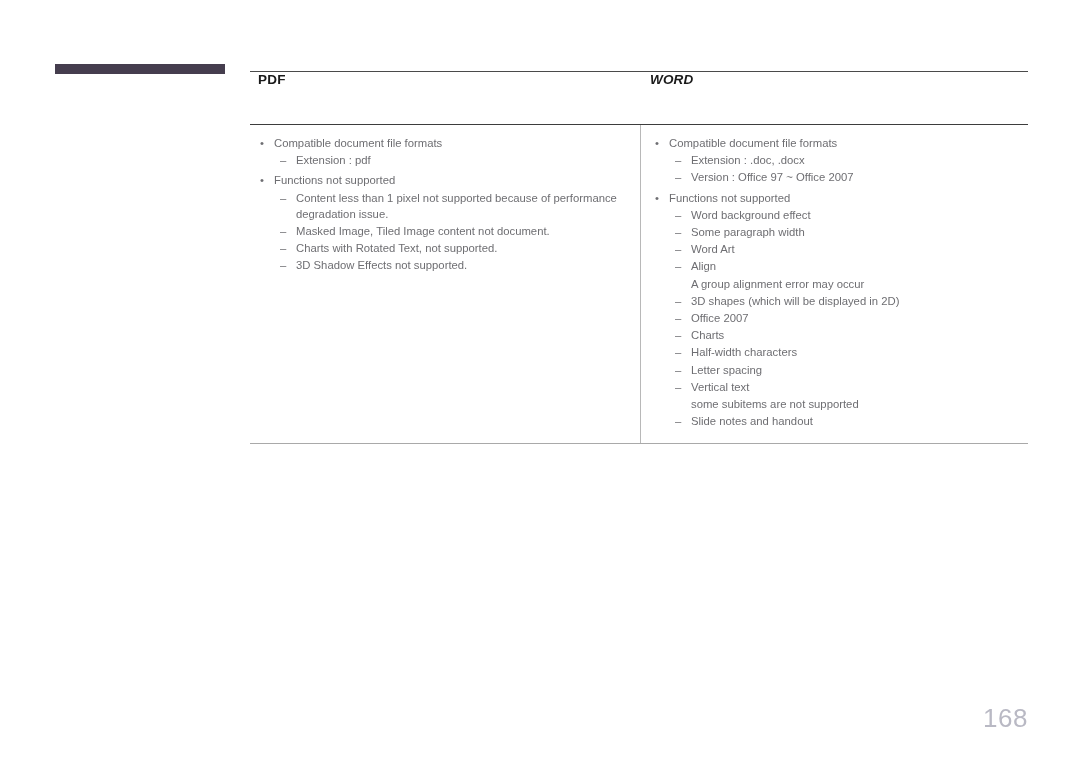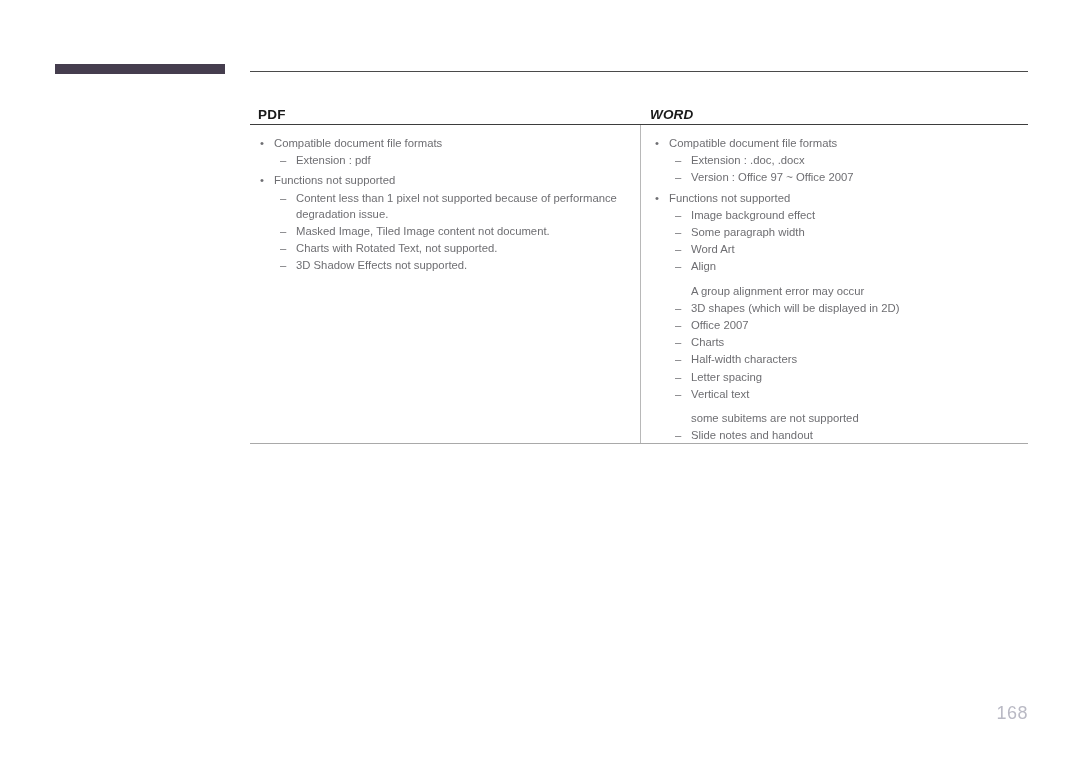--- a/index.html
+++ b/index.html
@@ -35,21 +35,20 @@
   }
 
   .rule-top {
     height: 0;
     border-top: 1px solid #4a4a4a;
   }
 
   
   .header-row {
     display: flex;
-    align-items: flex-end;
     height: 52px;
     padding-bottom: 2px;
     box-sizing: border-box;
   }
   .header-cell {
     font-size: 13.5px;
     font-weight: bold;
     color: #1a1a1a;
     letter-spacing: 0.2px;
   }
@@ -120,29 +119,29 @@
     left: 22px;
     top: 0;
     line-height: 16.2px;
     font-size: 11.3px;
     color: #6e6e72;
   }
 
   
   .item.lvl3 {
     padding-left: 38px;
-    margin-top: 8px;
+    margin-top: 1px;
   }
 
   
   .page-number {
     position: absolute;
     right: 52px;
     top: 703px;
-    font-size: 18px;
+    font-size: 26px;
     color: #b9b9c4;
     letter-spacing: 0.5px;
     font-family: "Liberation Sans", sans-serif;
   }
 </style>
 </head>
 <body>
 
 <div class="corner-bar"></div>
 
@@ -165,21 +164,21 @@
         <div class="item lvl2"><span class="marker">–</span><span>Content less than 1 pixel not supported because of performance degradation issue.</span></div>
         <div class="item lvl2"><span class="marker">–</span><span>Masked Image, Tiled Image content not document.</span></div>
         <div class="item lvl2"><span class="marker">–</span><span>Charts with Rotated Text, not supported.</span></div>
         <div class="item lvl2"><span class="marker">–</span><span>3D Shadow Effects not supported.</span></div>
       </div>
     <div class="col right" id="col-word">
         <div class="item lvl1"><span class="marker">•</span><span>Compatible document file formats</span></div>
         <div class="item lvl2"><span class="marker">–</span><span>Extension : .doc, .docx</span></div>
         <div class="item lvl2"><span class="marker">–</span><span>Version : Office 97 ~ Office 2007</span></div>
         <div class="item lvl1"><span class="marker">•</span><span>Functions not supported</span></div>
-        <div class="item lvl2"><span class="marker">–</span><span>Image background effect</span></div>
+        <div class="item lvl2"><span class="marker">–</span><span>Word background effect</span></div>
         <div class="item lvl2"><span class="marker">–</span><span>Some paragraph width</span></div>
         <div class="item lvl2"><span class="marker">–</span><span>Word Art</span></div>
         <div class="item lvl2"><span class="marker">–</span><span>Align</span></div>
         <div class="item lvl3"><span>A group alignment error may occur</span></div>
         <div class="item lvl2"><span class="marker">–</span><span>3D shapes (which will be displayed in 2D)</span></div>
         <div class="item lvl2"><span class="marker">–</span><span>Office 2007</span></div>
         <div class="item lvl2"><span class="marker">–</span><span>Charts</span></div>
         <div class="item lvl2"><span class="marker">–</span><span>Half-width characters</span></div>
         <div class="item lvl2"><span class="marker">–</span><span>Letter spacing</span></div>
         <div class="item lvl2"><span class="marker">–</span><span>Vertical text</span></div>

